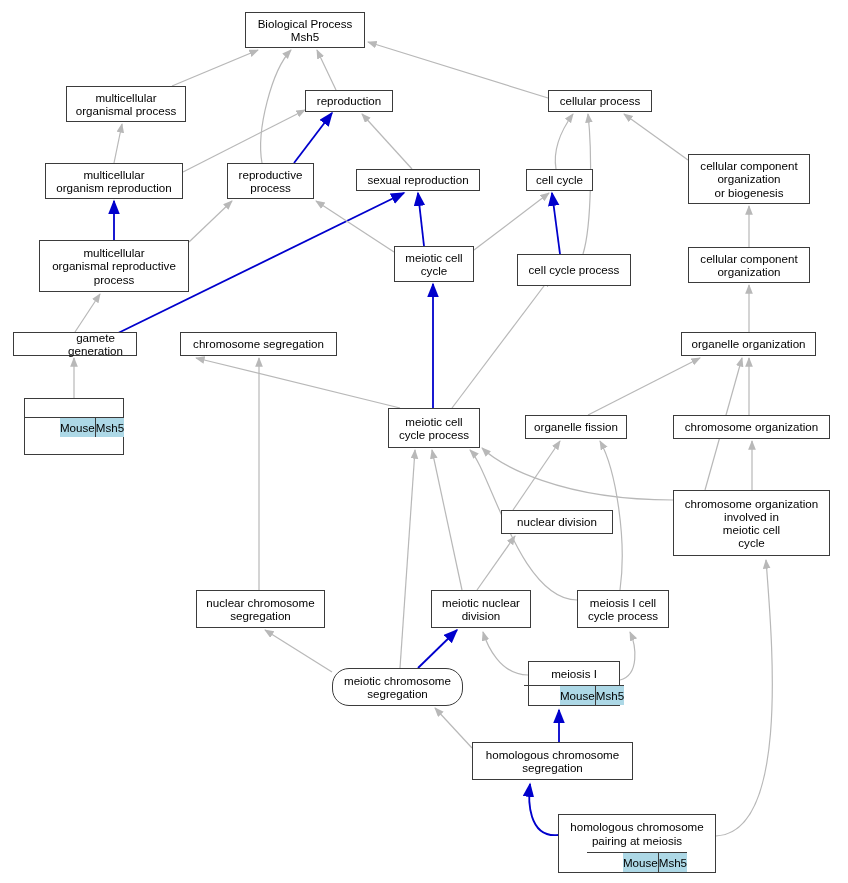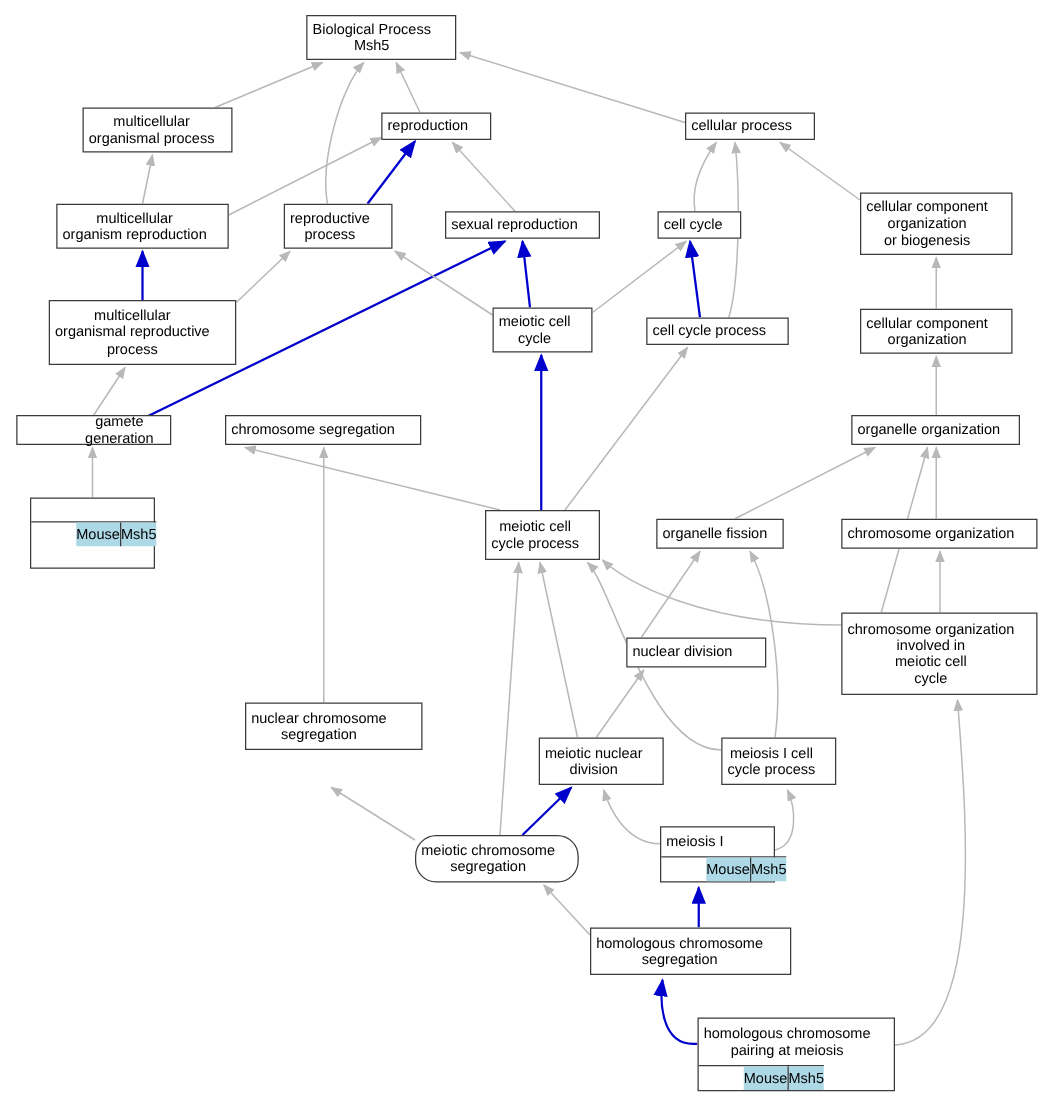--- a/index.html
+++ b/index.html
@@ -24,21 +24,21 @@
     width: 848px;
     height: 883px;
   }
   .node {
     position: absolute;
     box-sizing: border-box;
     border: 1.4px solid #3b3b3b;
     background: #ffffff;
     display: flex;
     flex-direction: column;
-    align-items: flex-start;
+    align-items: center;
     justify-content: center;
     z-index: 5;
   }
   .node-label {
     text-align: center;
     font-size: 11.6px;
     line-height: 13.2px;
     color: #000000;
     padding: 2px 4px;
     white-space: pre-line;
@@ -164,21 +164,21 @@
       </div>
       <div class="node" style="left: 39px; top: 240px; width: 150px; height: 52px;">
         <div class="node-label">multicellular
 organismal reproductive
 process</div>
       </div>
       <div class="node" style="left: 394px; top: 246px; width: 80px; height: 36px;">
         <div class="node-label">meiotic cell
 cycle</div>
       </div>
-      <div class="node" style="left: 517px; top: 254px; width: 114px; height: 22px;">
+      <div class="node" style="left: 517px; top: 254px; width: 114px; height: 32px;">
         <div class="node-label">cell cycle process</div>
       </div>
       <div class="node" style="left: 688px; top: 247px; width: 122px; height: 36px;">
         <div class="node-label">cellular component
 organization</div>
       </div>
       <div class="node" style="left: 13px; top: 332px; width: 124px; height: 24px; padding-left: 41px;">
         <div class="node-label">gamete generation</div>
       </div>
       <div class="node" style="left: 180px; top: 332px; width: 157px; height: 24px;">
@@ -205,21 +205,21 @@
       </div>
       <div class="node" style="left: 673px; top: 490px; width: 157px; height: 66px;">
         <div class="node-label">chromosome organization
 involved in
 meiotic cell
 cycle</div>
       </div>
       <div class="node" style="left: 477px; top: 510px; width: 112px; height: 24px; margin-left: 24px;">
         <div class="node-label">nuclear division</div>
       </div>
-      <div class="node" style="left: 196px; top: 562px; width: 142px; height: 38px;">
+      <div class="node" style="left: 196px; top: 590px; width: 129px; height: 38px;">
         <div class="node-label">nuclear chromosome
 segregation</div>
       </div>
       <div class="node" style="left: 431px; top: 590px; width: 100px; height: 38px;">
         <div class="node-label">meiotic nuclear
 division</div>
       </div>
       <div class="node" style="left: 577px; top: 590px; width: 92px; height: 38px;">
         <div class="node-label">meiosis I cell
 cycle process</div>

